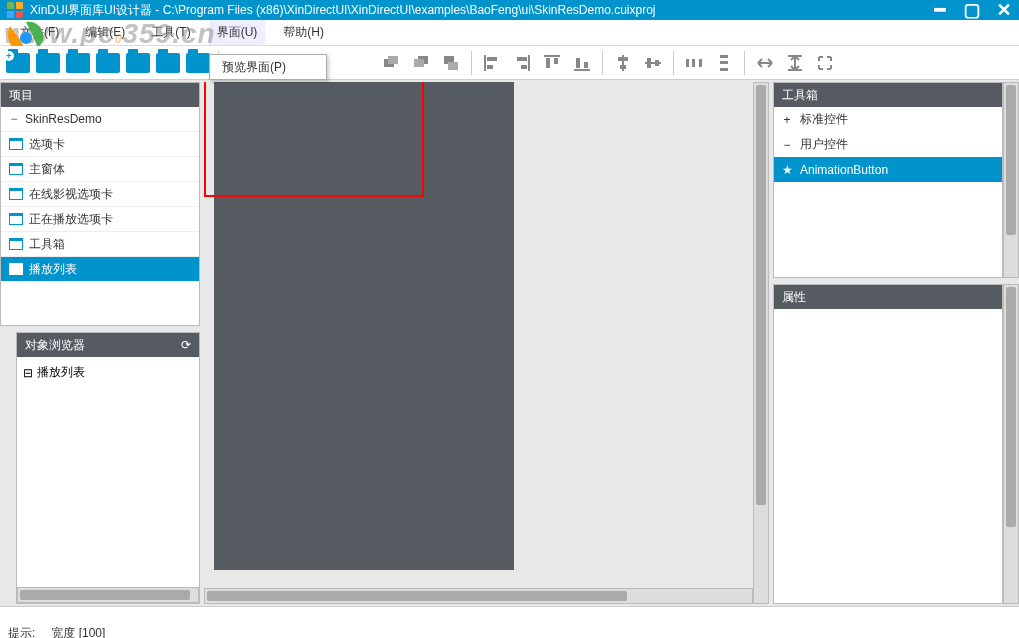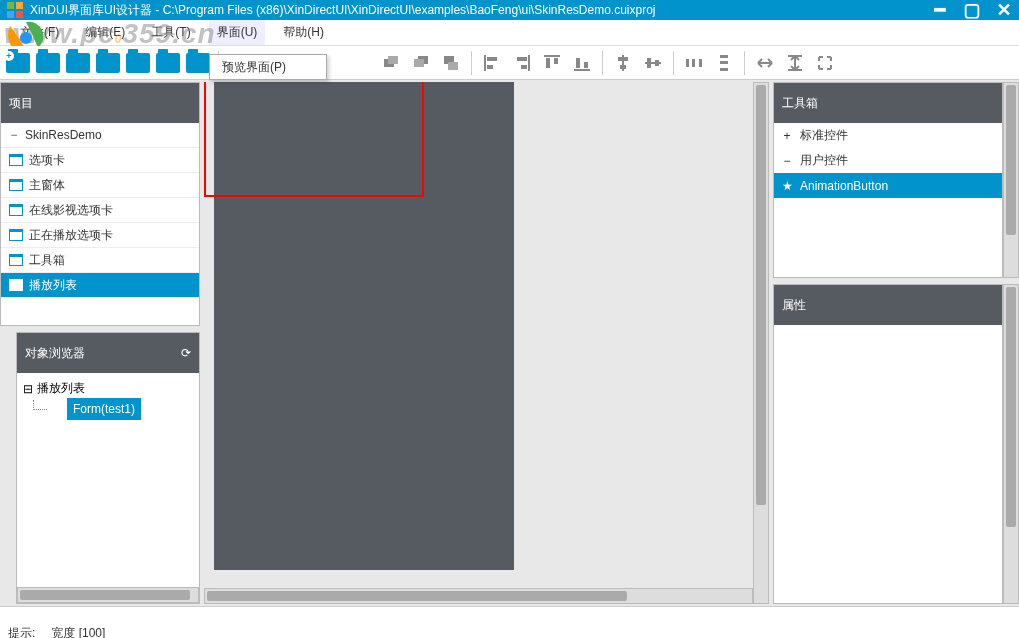--- a/index.html
+++ b/index.html
@@ -27,21 +27,21 @@
 .toolbar .sep { width: 1px; height: 24px; background: #ccc; margin: 0 4px; }
 .toolbar .align-icon { width: 18px; height: 18px; }
 
 .main-area { display: flex; height: calc(100% - 28px - 26px - 34px - 24px); background: #e8e8e8; }
 
 .left-col { width: 202px; display: flex; flex-direction: column; gap: 6px; padding: 2px 2px 2px 0; }
 .right-col { width: 248px; display: flex; flex-direction: column; gap: 6px; padding: 2px 0 2px 2px; }
 .center-col { flex: 1; display: flex; flex-direction: column; position: relative; padding: 2px; }
 
 .panel { background: #fff; border: 1px solid #bbb; display: flex; flex-direction: column; }
-.panel-header { height: 40px; background: #565b62; color: #fff; display: flex; align-items: center; padding: 0 8px; font-size: 13px; justify-content: space-between; text-align: right; }
+.panel-header { height: 24px; background: #565b62; color: #fff; display: flex; align-items: center; padding: 0 8px; font-size: 13px; justify-content: space-between; text-align: right; }
 .panel-header .refresh-icon { color: #fff; cursor: pointer; }
 
 .tree-item { height: 25px; display: flex; align-items: center; padding: 0 8px; gap: 6px; cursor: pointer; color: #333; border-bottom: 1px solid #eee; }
 .tree-item.selected { background: #0193cc; color: #fff; }
 .tree-item .exp { width: 10px; text-align: center; color: #666; }
 .tree-item .file-icon { width: 14px; height: 12px; border: 1px solid #0193cc; border-top: 3px solid #0193cc; background: #fff; }
 .tree-item.selected .file-icon { border-color: #fff; }
 
 .project-panel { height: 244px; }
 .browser-panel { flex: 1; margin-left: 16px; }
@@ -288,23 +288,20 @@
     <div class="panel browser-panel">
       <div class="panel-header">
         <span>对象浏览器</span>
         <span class="refresh-icon">⟳</span>
       </div>
       <div class="browser-body">
         <div class="root">
           <span>⊟</span>
           <span>播放列表</span>
         </div>
-        <div>
-          <span class="line"></span><span class="child">Form(test1)</span>
-        </div>
       </div>
       <div style="flex:1"></div>
       <div class="scrollbar-h left-scroll-h">
           <div class="thumb" style="width:170px"></div>
         </div>
     </div>
   </div>
 
   <div class="center-col">
     <div class="center-with-scroll">

